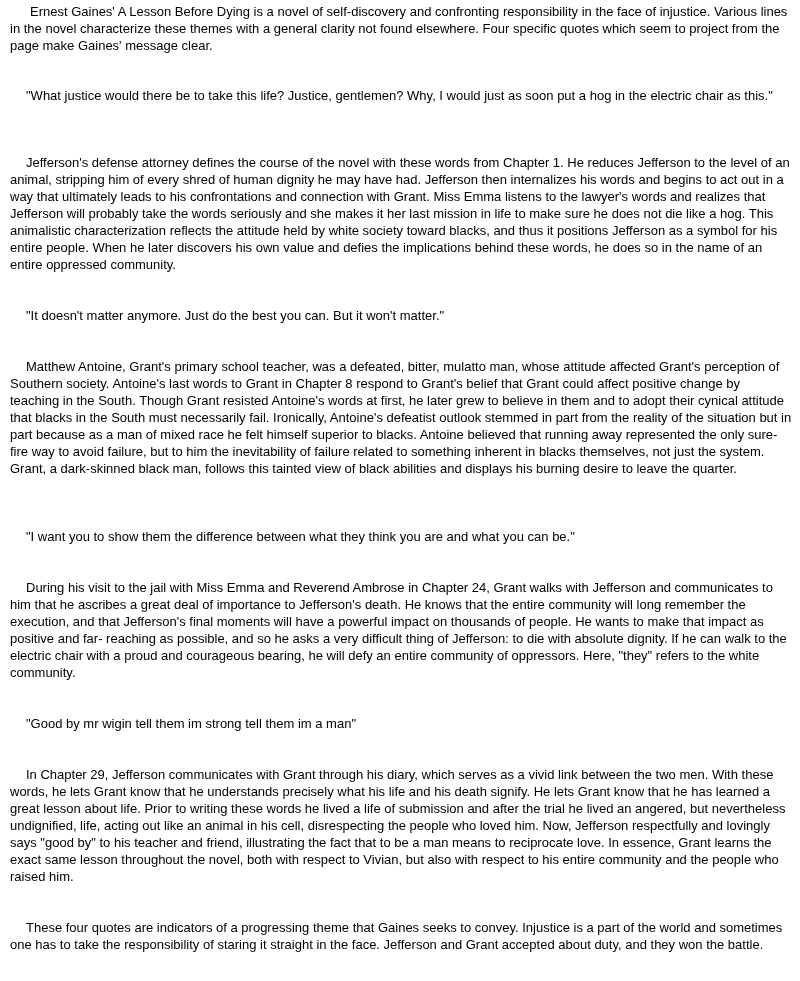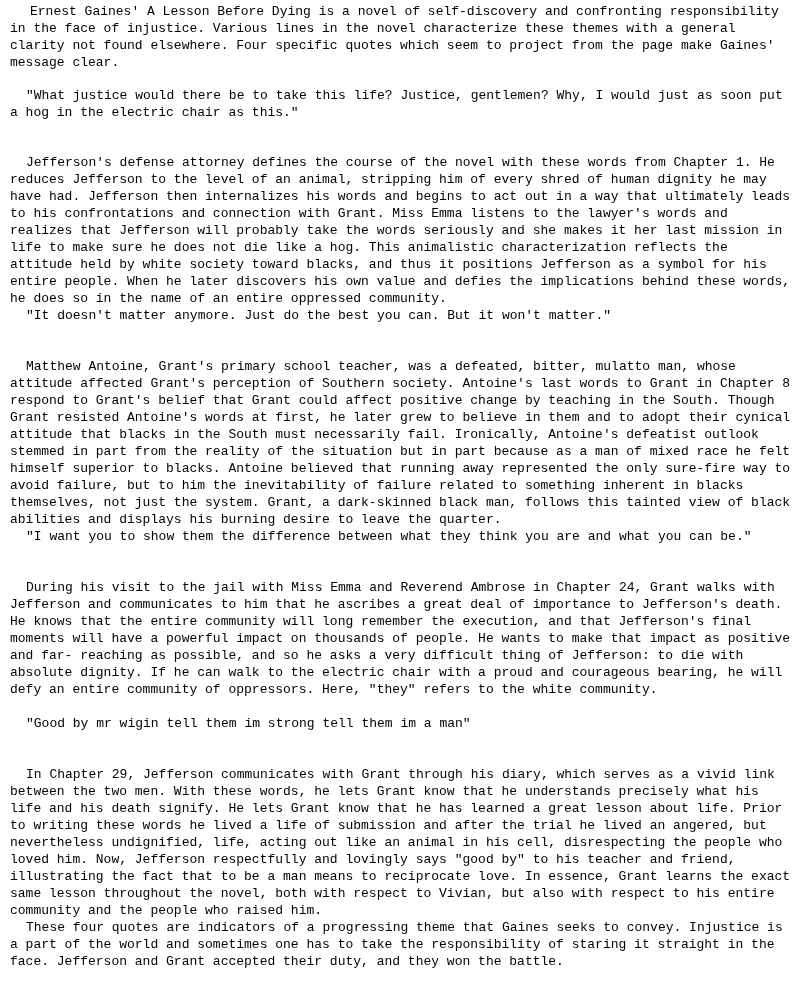--- a/index.html
+++ b/index.html
@@ -1,26 +1,26 @@
 <!DOCTYPE html>
 <html><head>
 <meta charset="utf-8">
 <style>
   html, body { margin: 0; padding: 0; background: #ffffff; }
   body { width: 800px; height: 981px; position: relative; overflow: hidden;
          font-family: "Liberation Sans", sans-serif; font-size: 13px; line-height: 17px; color: #000000; }
-  .block { position: absolute; left: 10px; width: 782px; margin: 0; text-indent: 16px; font-family: Liberation Mono, monospace; }
+  .block { position: absolute; left: 10px; width: 782px; margin: 0; text-indent: 16px; }
   .block.first { text-indent: 20px; }
   .quote { text-indent: 16px; }
 </style>
 </head>
 <body>
 
 <p class="block first" style="top:3px">Ernest Gaines' A Lesson Before Dying is a novel of self-discovery and confronting responsibility in the face of injustice. Various lines in the novel characterize these themes with a general clarity not found elsewhere. Four specific quotes which seem to project from the page make Gaines' message clear.</p>
 <p class="block quote" style="top:87px">"What justice would there be to take this life? Justice, gentlemen? Why, I would just as soon put a hog in the electric chair as this."</p>
 <p class="block" style="top:154px">Jefferson's defense attorney defines the course of the novel with these words from Chapter 1. He reduces Jefferson to the level of an animal, stripping him of every shred of human dignity he may have had. Jefferson then internalizes his words and begins to act out in a way that ultimately leads to his confrontations and connection with Grant. Miss Emma listens to the lawyer's words and realizes that Jefferson will probably take the words seriously and she makes it her last mission in life to make sure he does not die like a hog. This animalistic characterization reflects the attitude held by white society toward blacks, and thus it positions Jefferson as a symbol for his entire people. When he later discovers his own value and defies the implications behind these words, he does so in the name of an entire oppressed community.</p>
 <p class="block quote" style="top:307px">"It doesn't matter anymore. Just do the best you can. But it won't matter."</p>
 <p class="block" style="top:358px">Matthew Antoine, Grant's primary school teacher, was a defeated, bitter, mulatto man, whose attitude affected Grant's perception of Southern society. Antoine's last words to Grant in Chapter 8 respond to Grant's belief that Grant could affect positive change by teaching in the South. Though Grant resisted Antoine's words at first, he later grew to believe in them and to adopt their cynical attitude that blacks in the South must necessarily fail. Ironically, Antoine's defeatist outlook stemmed in part from the reality of the situation but in part because as a man of mixed race he felt himself superior to blacks. Antoine believed that running away represented the only sure-fire way to avoid failure, but to him the inevitability of failure related to something inherent in blacks themselves, not just the system. Grant, a dark-skinned black man, follows this tainted view of black abilities and displays his burning desire to leave the quarter.</p>
 <p class="block quote" style="top:528px">"I want you to show them the difference between what they think you are and what you can be."</p>
 <p class="block" style="top:579px">During his visit to the jail with Miss Emma and Reverend Ambrose in Chapter 24, Grant walks with Jefferson and communicates to him that he ascribes a great deal of importance to Jefferson's death. He knows that the entire community will long remember the execution, and that Jefferson's final moments will have a powerful impact on thousands of people. He wants to make that impact as positive and far- reaching as possible, and so he asks a very difficult thing of Jefferson: to die with absolute dignity. If he can walk to the electric chair with a proud and courageous bearing, he will defy an entire community of oppressors. Here, "they" refers to the white community.</p>
 <p class="block quote" style="top:715px">"Good by mr wigin tell them im strong tell them im a man"</p>
 <p class="block" style="top:766px">In Chapter 29, Jefferson communicates with Grant through his diary, which serves as a vivid link between the two men. With these words, he lets Grant know that he understands precisely what his life and his death signify. He lets Grant know that he has learned a great lesson about life. Prior to writing these words he lived a life of submission and after the trial he lived an angered, but nevertheless undignified, life, acting out like an animal in his cell, disrespecting the people who loved him. Now, Jefferson respectfully and lovingly says "good by" to his teacher and friend, illustrating the fact that to be a man means to reciprocate love. In essence, Grant learns the exact same lesson throughout the novel, both with respect to Vivian, but also with respect to his entire community and the people who raised him.</p>
-<p class="block" style="top:919px">These four quotes are indicators of a progressing theme that Gaines seeks to convey. Injustice is a part of the world and sometimes one has to take the responsibility of staring it straight in the face. Jefferson and Grant accepted their duty, and they won the battle.</p>
+<p class="block" style="top:919px">These four quotes are indicators of a progressing theme that Gaines seeks to convey. Injustice is a part of the world and sometimes one has to take the responsibility of staring it straight in the face. Jefferson and Grant accepted about duty, and they won the battle.</p>
 
 </body></html>

